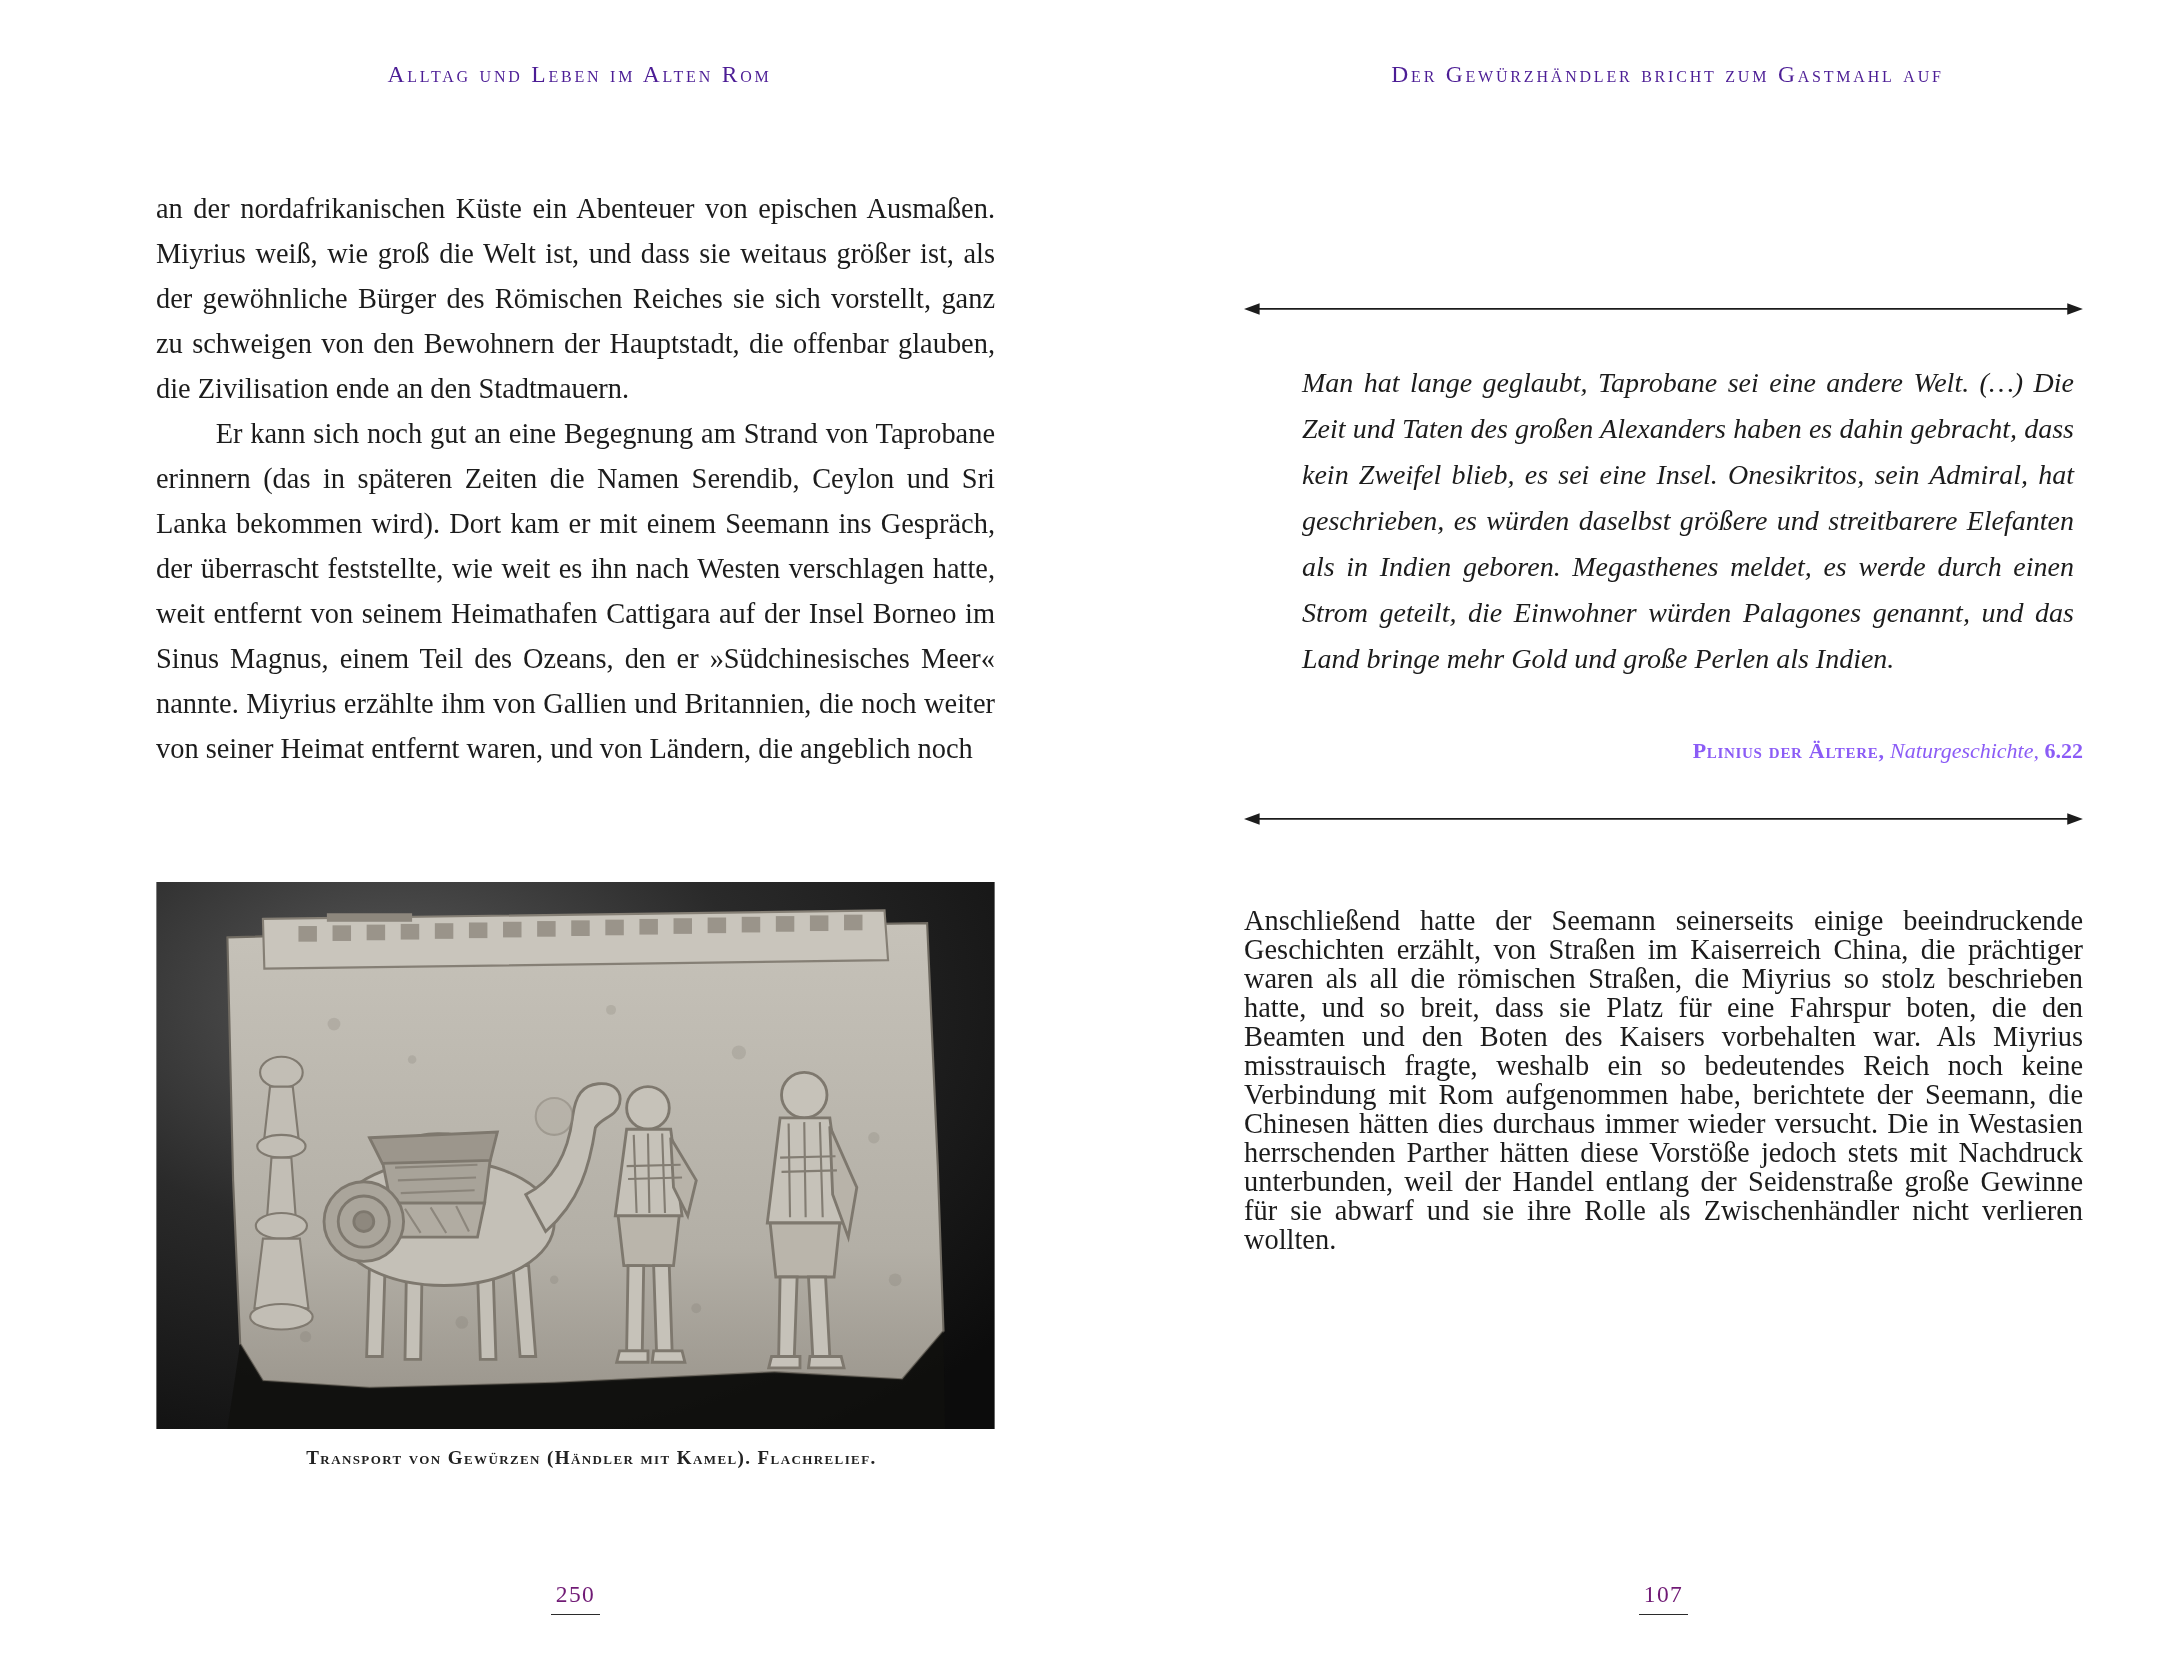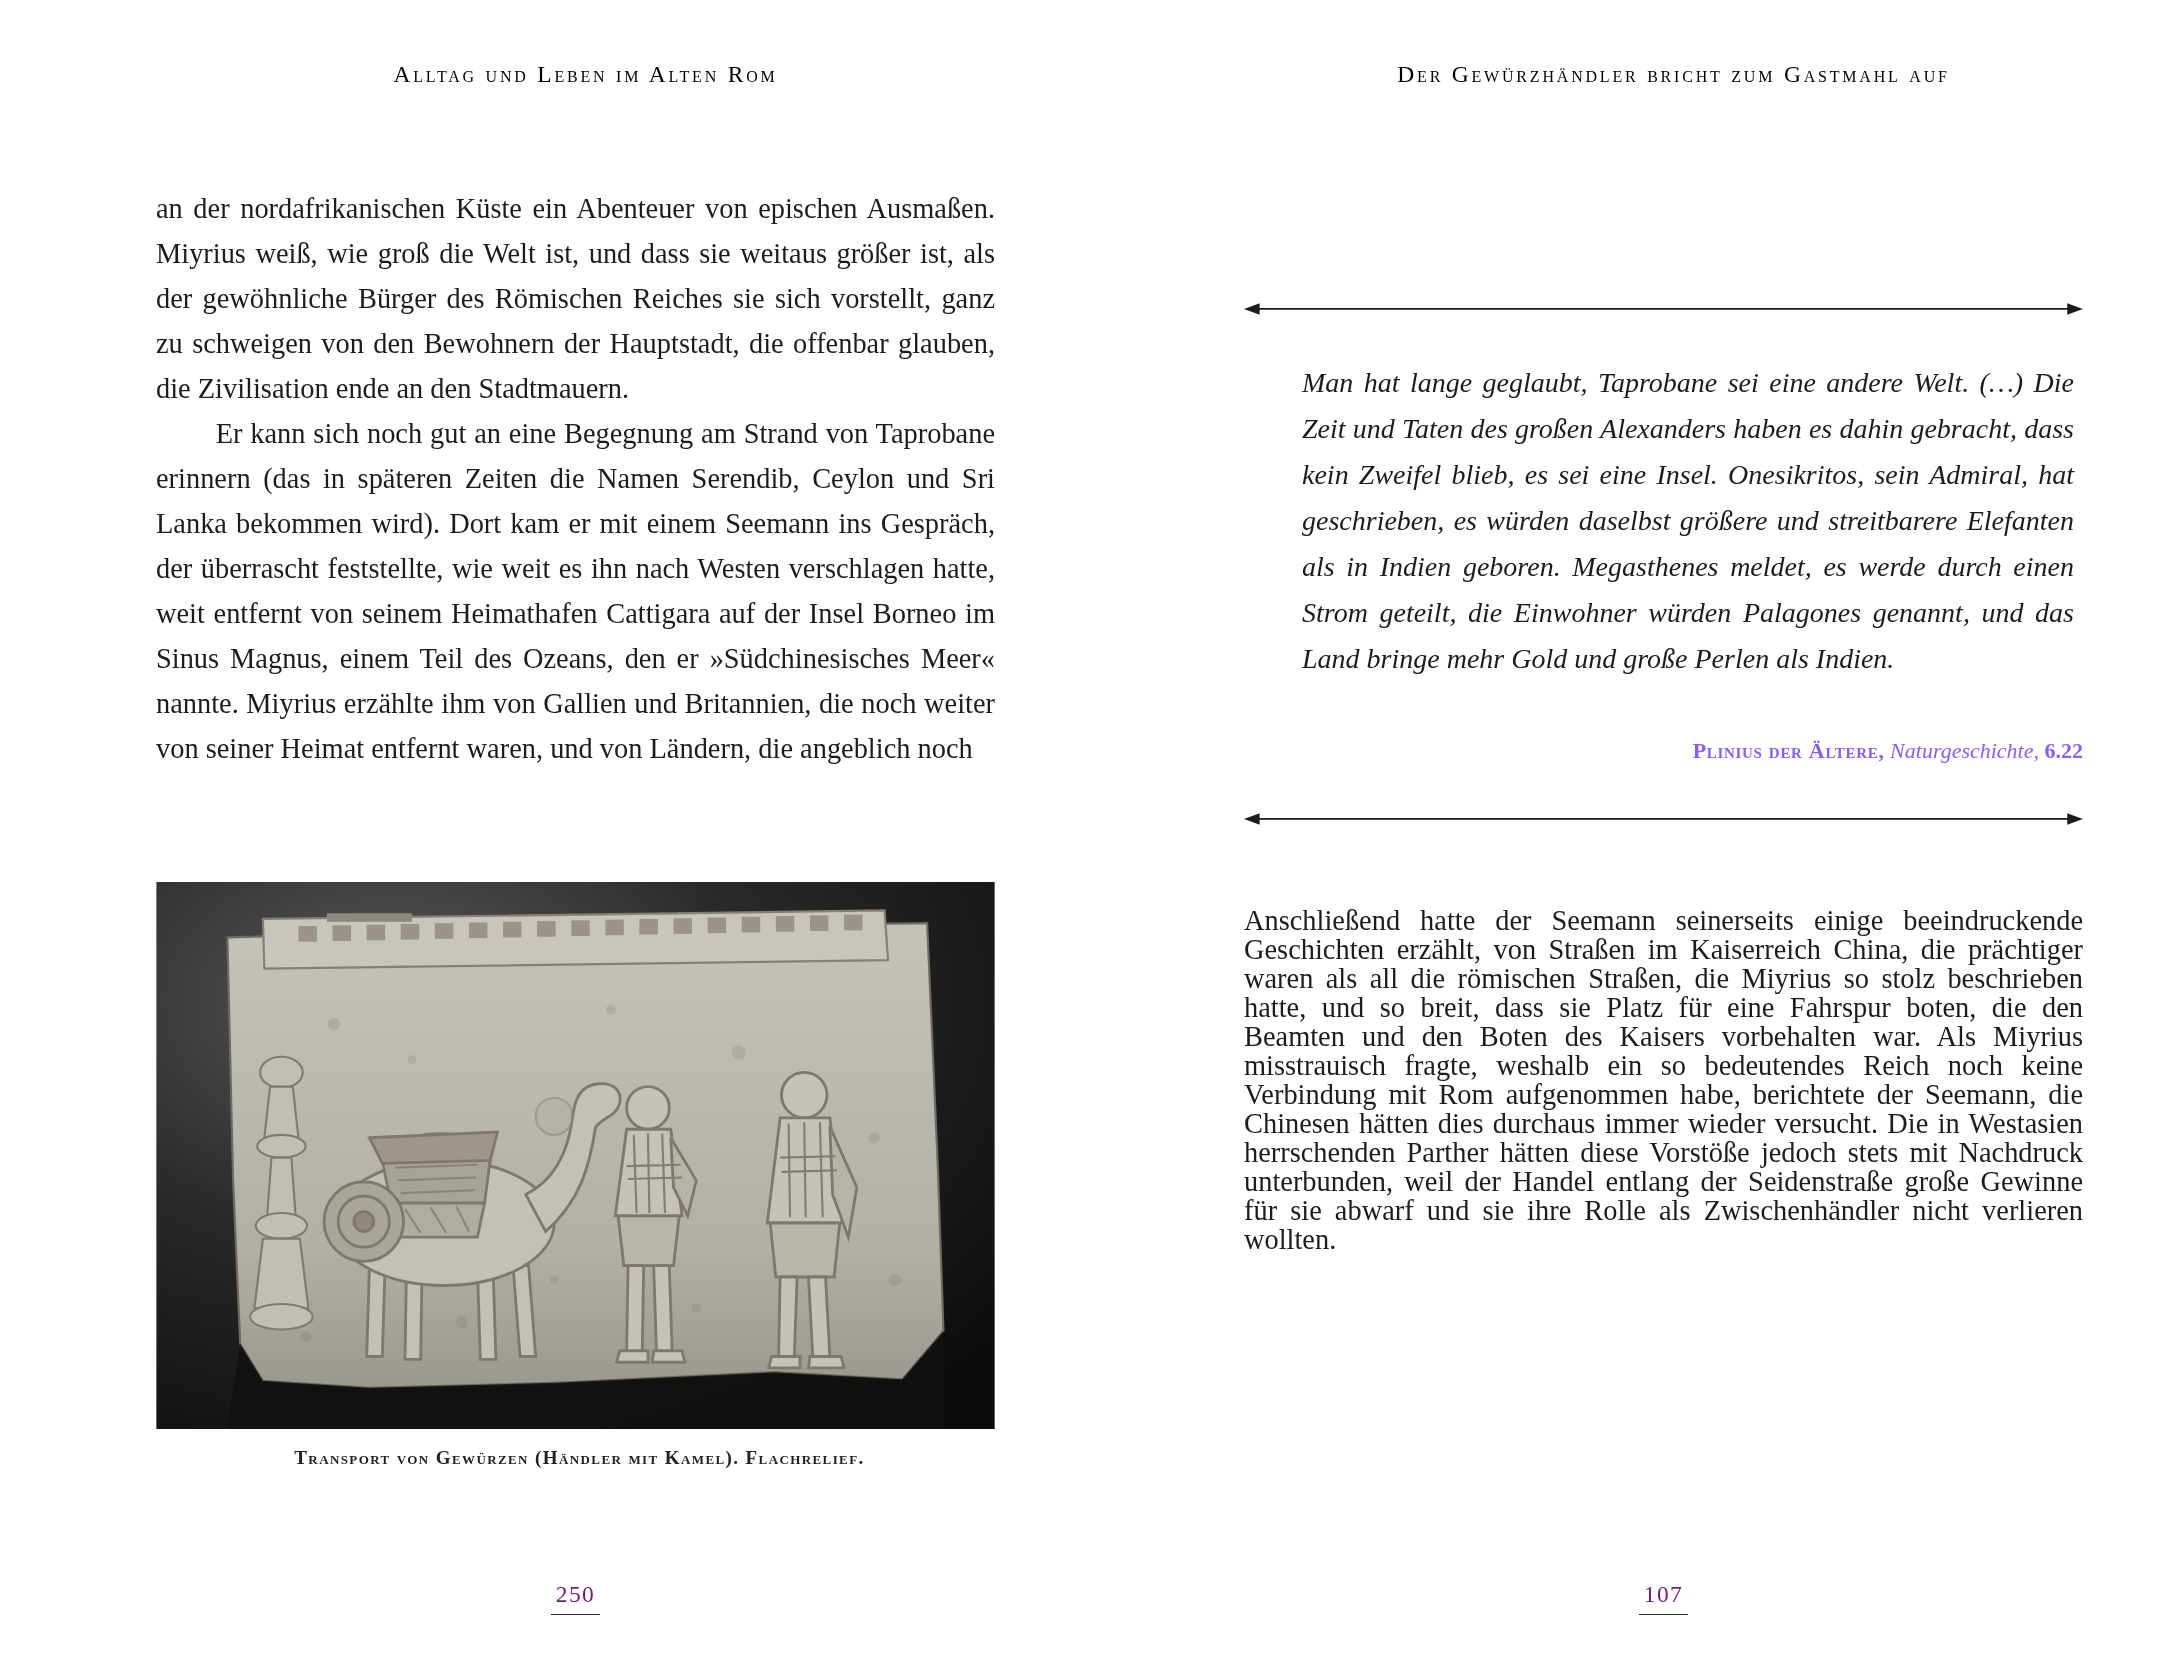--- a/index.html
+++ b/index.html
@@ -9,46 +9,46 @@
     background:#ffffff;
     font-family:"Liberation Serif", serif;
     color:#1c1c1c;
     overflow:hidden;
   }
   .page-col{position:absolute;top:0;width:839px;height:1679px;}
   .col-left{left:156px;}
   .col-right{left:1244px;}
 
   .running-head{
-    position:absolute;top:61px;left:10px;width:100%;
+    position:absolute;top:61px;left:4px;width:100%;
     text-align:center;
     font-variant:small-caps;
     letter-spacing:2.8px;
     font-size:23.5px;
-    color:#000000;
+    color:#4c1d95;
     white-space:nowrap;
   }
 
   .body-text{
     position:absolute;left:0;width:839px;
     font-size:28.4px;line-height:45px;
     text-align:justify;
     hyphens:auto;
     margin-top:24px;
   }
   .body-text p{margin:0;}
   .body-text p.indented{text-indent:2.1em;}
 
   .left-body{top:162px;}
 
   .figure{position:absolute;top:882px;left:0;width:839px;height:547px;}
   .figure svg{display:block;width:839px;height:547px;}
 
   .figure-caption{
-    position:absolute;top:1447px;left:4px;width:100%;
+    position:absolute;top:1447px;left:16px;width:100%;
     text-align:center;
     font-variant:small-caps;
     font-weight:bold;
     letter-spacing:1.4px;
     font-size:19px;
     color:#222;
   }
 
   .page-number-wrap{
     position:absolute;top:1581px;left:0;width:100%;

